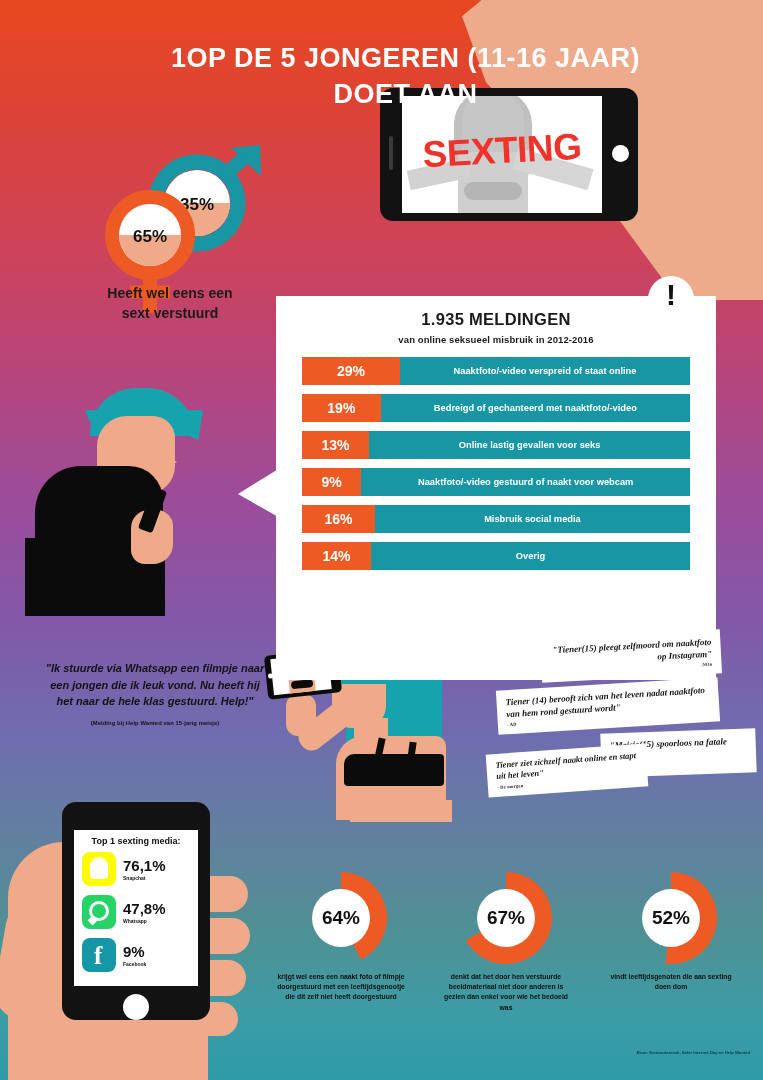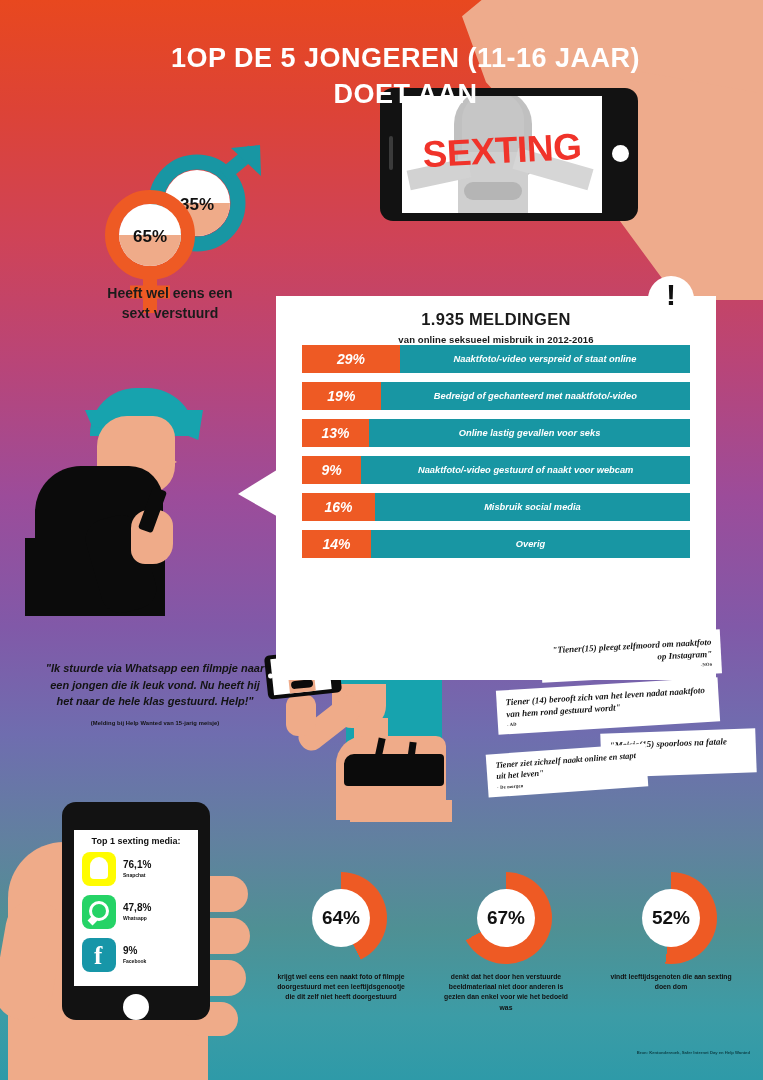--- a/index.html
+++ b/index.html
@@ -99,21 +99,21 @@
     font-size:30px; font-weight:bold; color:#111;
   }
   .panel h2 {
     text-align:center; font-size:16.5px; font-weight:bold; color:#1a1a1a;
     margin-top:14px; letter-spacing:0.3px;
   }
   .panel .sub {
     text-align:center; font-size:9.5px; font-weight:bold; color:#1a1a1a;
     margin-top:5px; letter-spacing:0.1px;
   }
-  .bars { padding:0 26px;font-style:italic; }
+  .bars { margin-top:12px; padding:0 26px; }
   .bar-row {
     display:flex; height:28px; margin-bottom:9px; align-items:stretch;
   }
   .bar-pct {
     background:#ee5a24; color:#ffffff; font-size:14px; font-weight:bold;
     display:flex; align-items:center; justify-content:center; flex:none;
   }
   .bar-lab {
     background:#1896a3; color:#ffffff; font-size:9.3px; font-weight:bold;
     display:flex; align-items:center; justify-content:center; flex:1;
@@ -189,21 +189,21 @@
   .bphone{position:absolute;left:62px;top:12px;width:148px;height:218px;background:#121212;border-radius:14px;z-index:4;}
   .bphone .scr{position:absolute;left:12px;top:28px;width:124px;height:156px;background:#ffffff;padding:6px 8px;}
   .bphone .hm{position:absolute;left:61px;top:192px;width:26px;height:26px;background:#ffffff;border-radius:50%;}
   .scr-title{font-size:9px;font-weight:bold;color:#111;text-align:center;margin-bottom:6px;}
   .app-row{display:flex;align-items:center;margin-bottom:9px;}
   .app-ico{width:34px;height:34px;border-radius:8px;flex:none;position:relative;}
   .ico-snap{background:#FFFC00;}
   .ico-wa{background:#25D366;}
   .ico-fb{background:#1796a8;}
   .app-txt{margin-left:7px;}
-  .app-pct{font-size:10px;font-weight:bold;color:#111;line-height:1;}
+  .app-pct{font-size:15px;font-weight:bold;color:#111;line-height:1;}
   .app-name{font-size:5px;font-weight:bold;color:#111;margin-top:2px;}
   .ghost{position:absolute;left:8px;top:5px;width:18px;height:22px;background:#fff;border-radius:9px 9px 4px 4px;}
   .wa-c{position:absolute;left:7px;top:6px;width:20px;height:20px;border:3px solid #fff;border-radius:50%;}
   .wa-t{position:absolute;left:7px;top:22px;width:7px;height:7px;background:#fff;transform:rotate(45deg);}
   .fb-f{position:absolute;left:12px;top:5px;font-size:25px;font-weight:bold;color:#fff;font-family:"Liberation Serif",serif;line-height:1;}
 
   
   .donut-group{position:absolute;left:285px;top:872px;width:478px;height:180px;z-index:4;}
   .donut{position:absolute;width:92px;height:92px;border-radius:50%;}
   .donut .hole{

